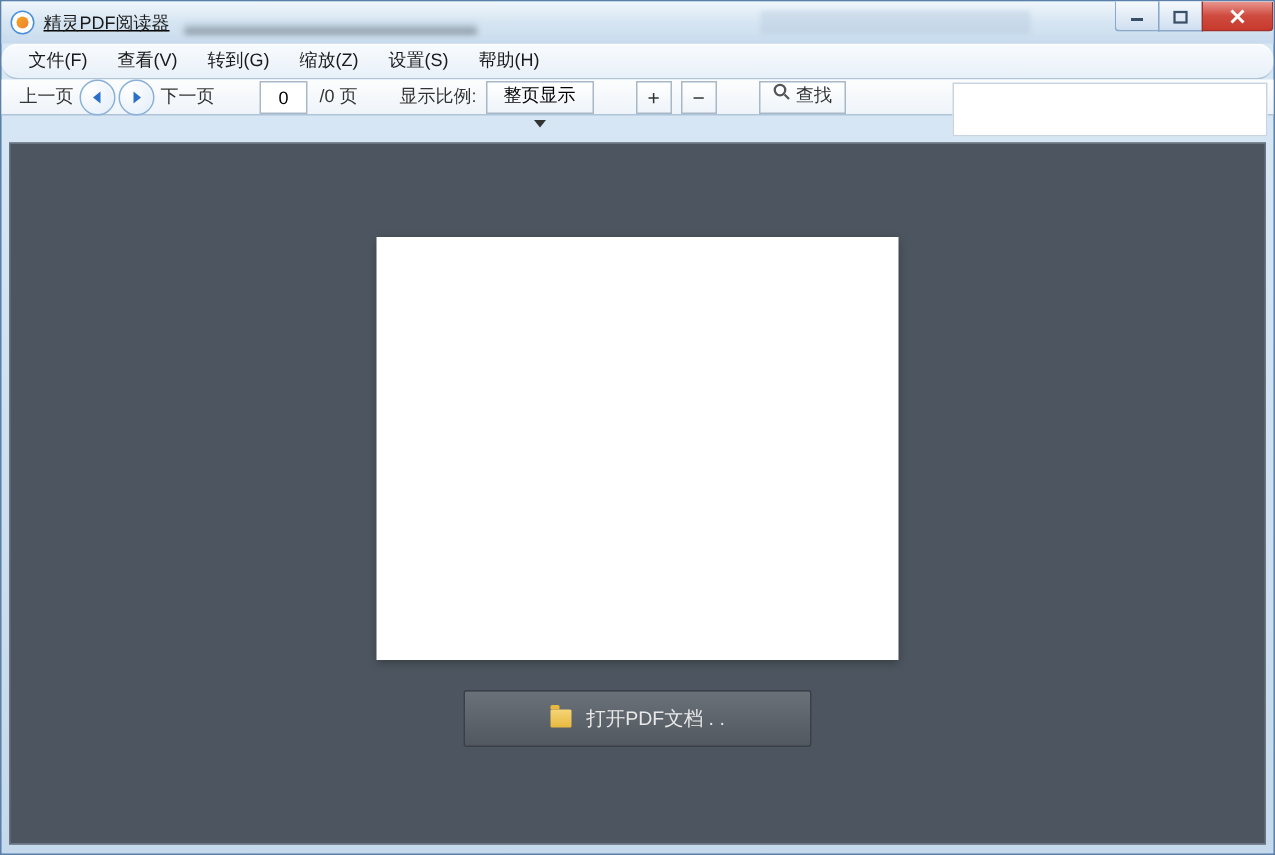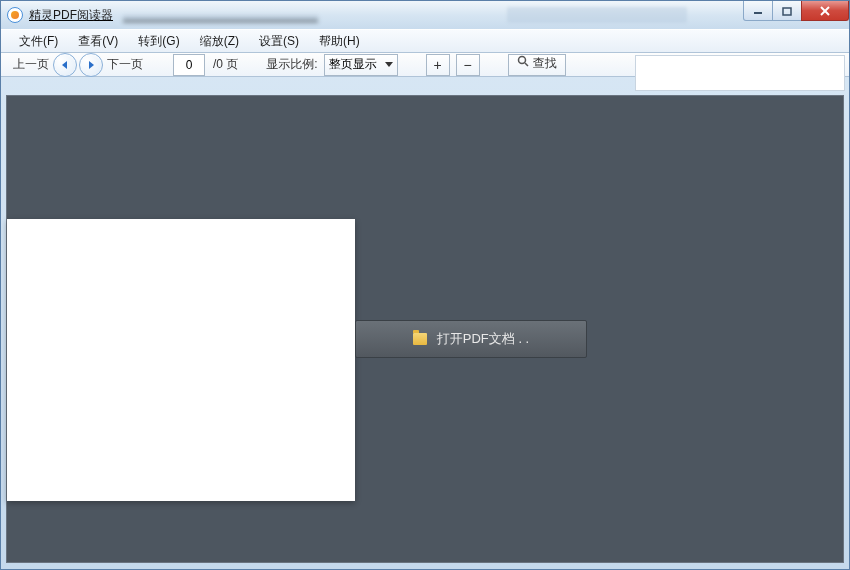--- a/index.html
+++ b/index.html
@@ -91,22 +91,23 @@
       border-color: #a03028;
       border-radius: 0 0 3px 0;
     }
     .win-btn.close svg { stroke: #fff; }
     .menubar {
       height: 24px;
       background: linear-gradient(to bottom, #f8fbfe, #e8f0f8);
       border-top: 1px solid #fff;
       border-bottom: 1px solid #b0c4d8;
       display: flex;
-      align-items: center;
+      align-items: flex-end;
       padding: 0 8px;
+      border-radius: 11px;
     }
     .menu-item {
       padding: 3px 10px;
       cursor: pointer;
       color: #1a1a1a;
     }
     .toolbar {
       height: 24px;
       background: linear-gradient(to bottom, #fdfdfd, #eef4fa);
       border-bottom: 1px solid #b0c4d8;
@@ -155,20 +156,21 @@
       height: 22px;
       border: 1px solid #a8b8c8;
       background: linear-gradient(to bottom, #fff, #eef4fa);
       padding: 0 4px;
       font-size: 12px;
       cursor: pointer;
       display: flex;
       align-items: center;
       gap: 8px;
       min-width: 72px;
+      flex-direction: column;
     }
     .zoom-select .caret {
       border-left: 4px solid transparent;
       border-right: 4px solid transparent;
       border-top: 5px solid #333;
     }
     .sq-btn {
       width: 24px;
       height: 22px;
       border: 1px solid #a8b8c8;
@@ -202,21 +204,21 @@
     }
     .content-area {
       position: absolute;
       left: 5px;
       right: 5px;
       top: 94px;
       bottom: 6px;
       background: #4d5660;
       border: 1px solid #6a7480;
       display: flex;
-      flex-direction: row;
+      flex-direction: column;
       align-items: center;
     }
     .blank-page {
       margin-top: 62px;
       width: 348px;
       height: 282px;
       background: #fff;
       box-shadow: 0 2px 6px rgba(0,0,0,0.3);
     }
     .open-btn {

